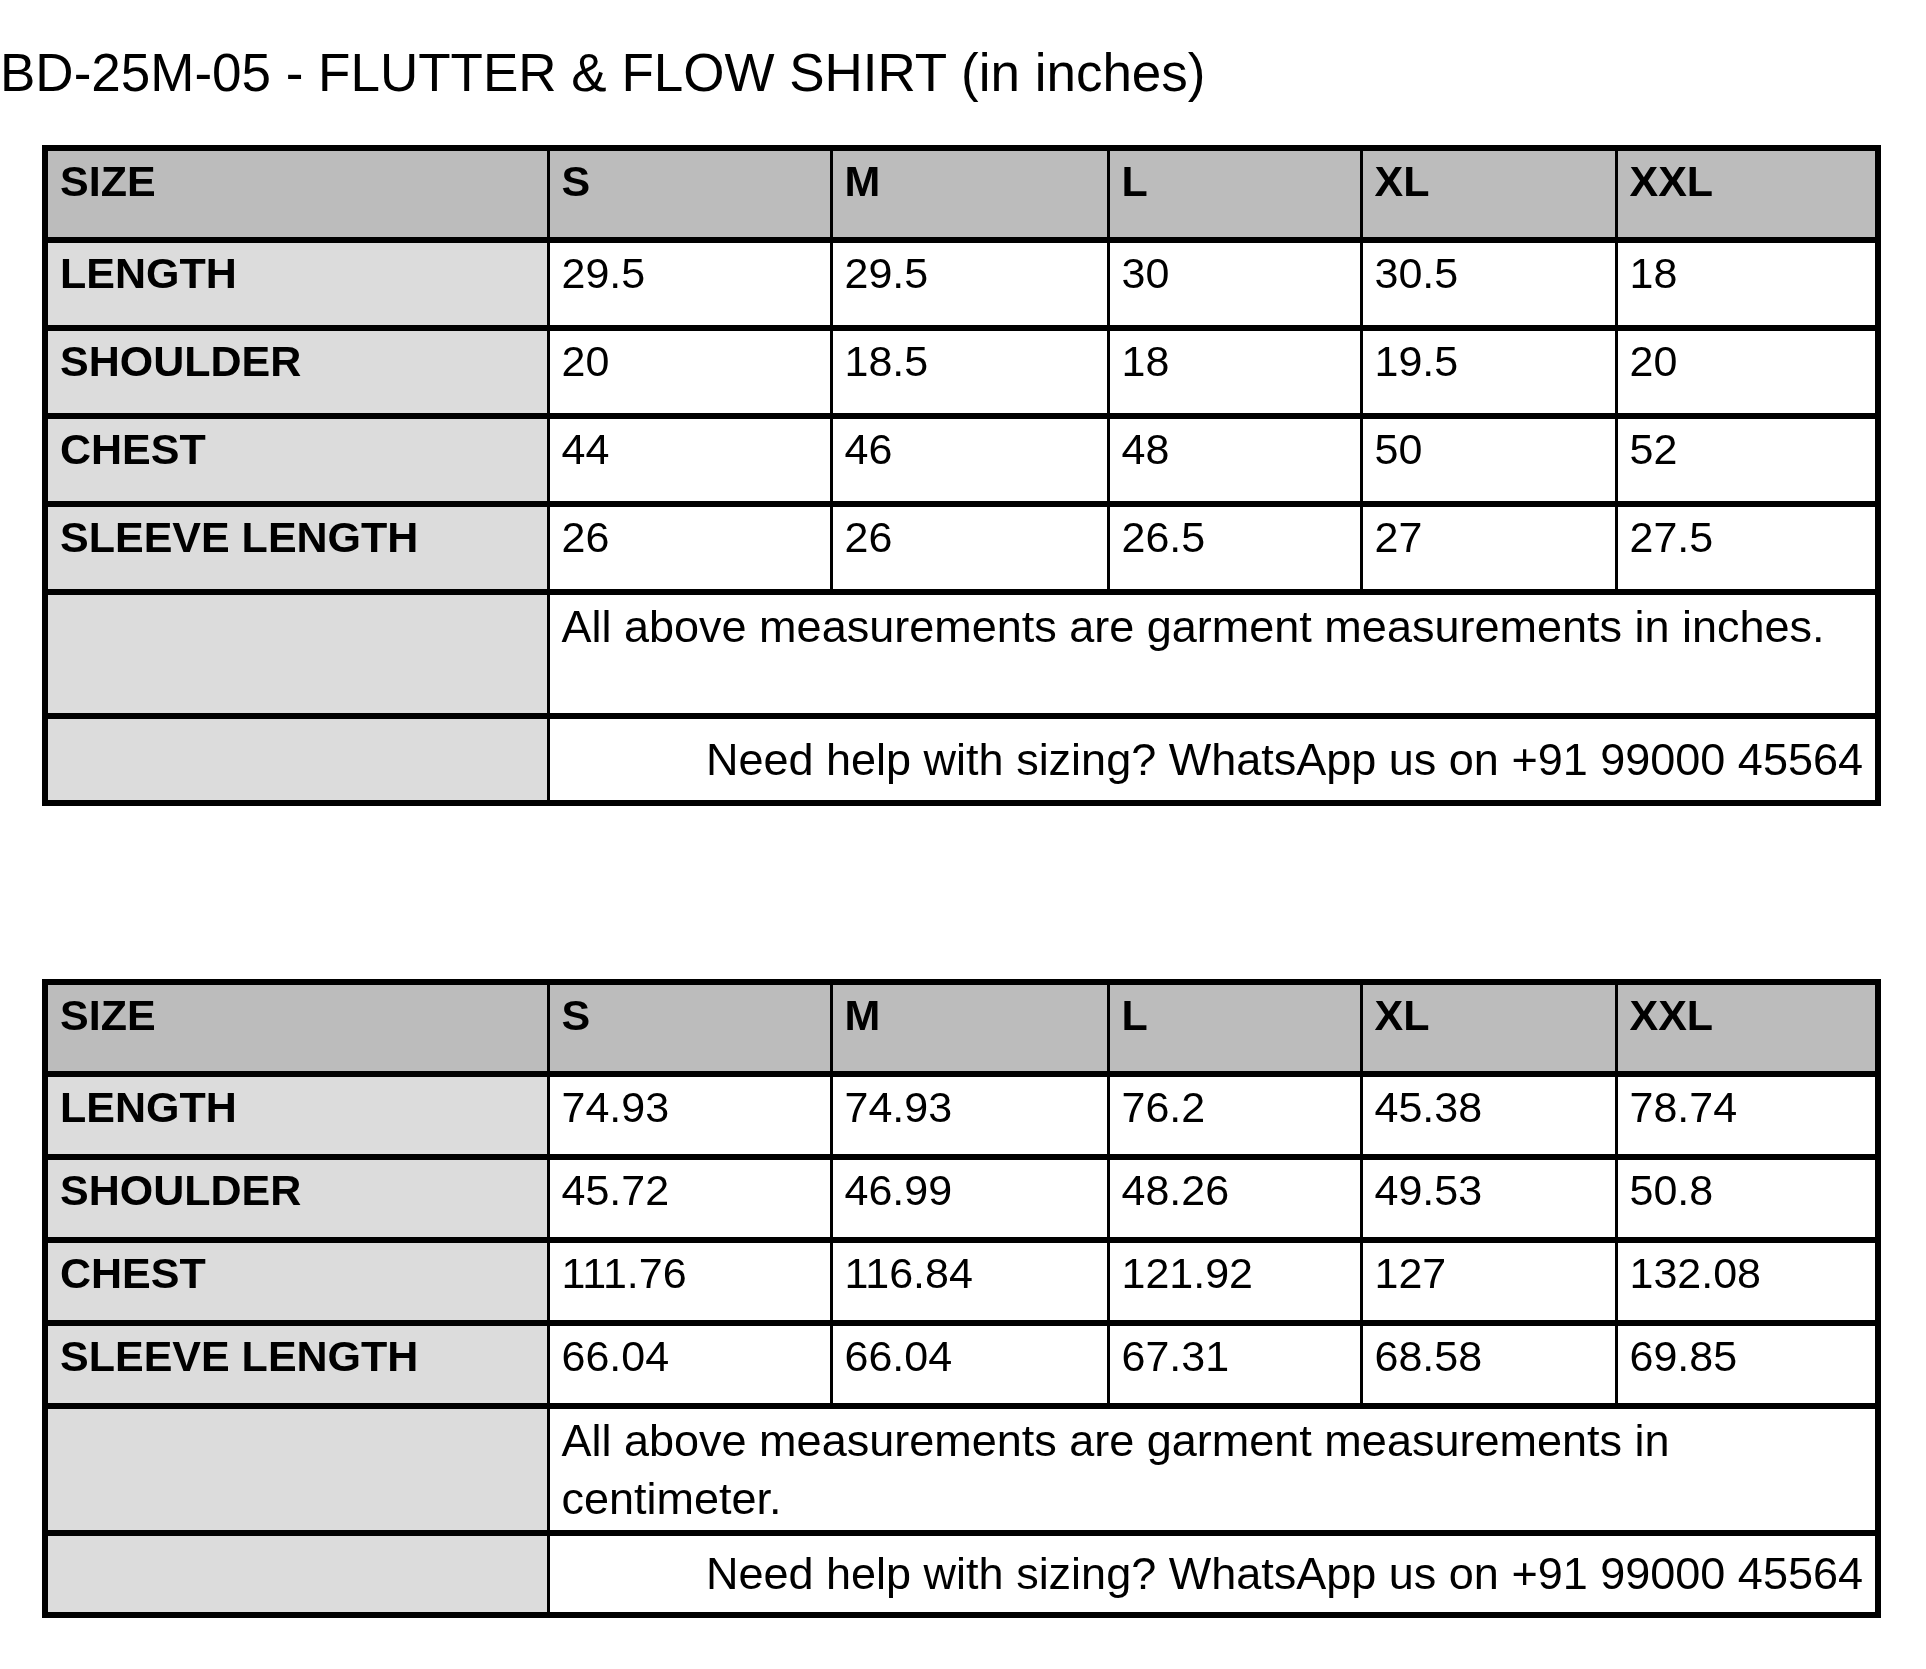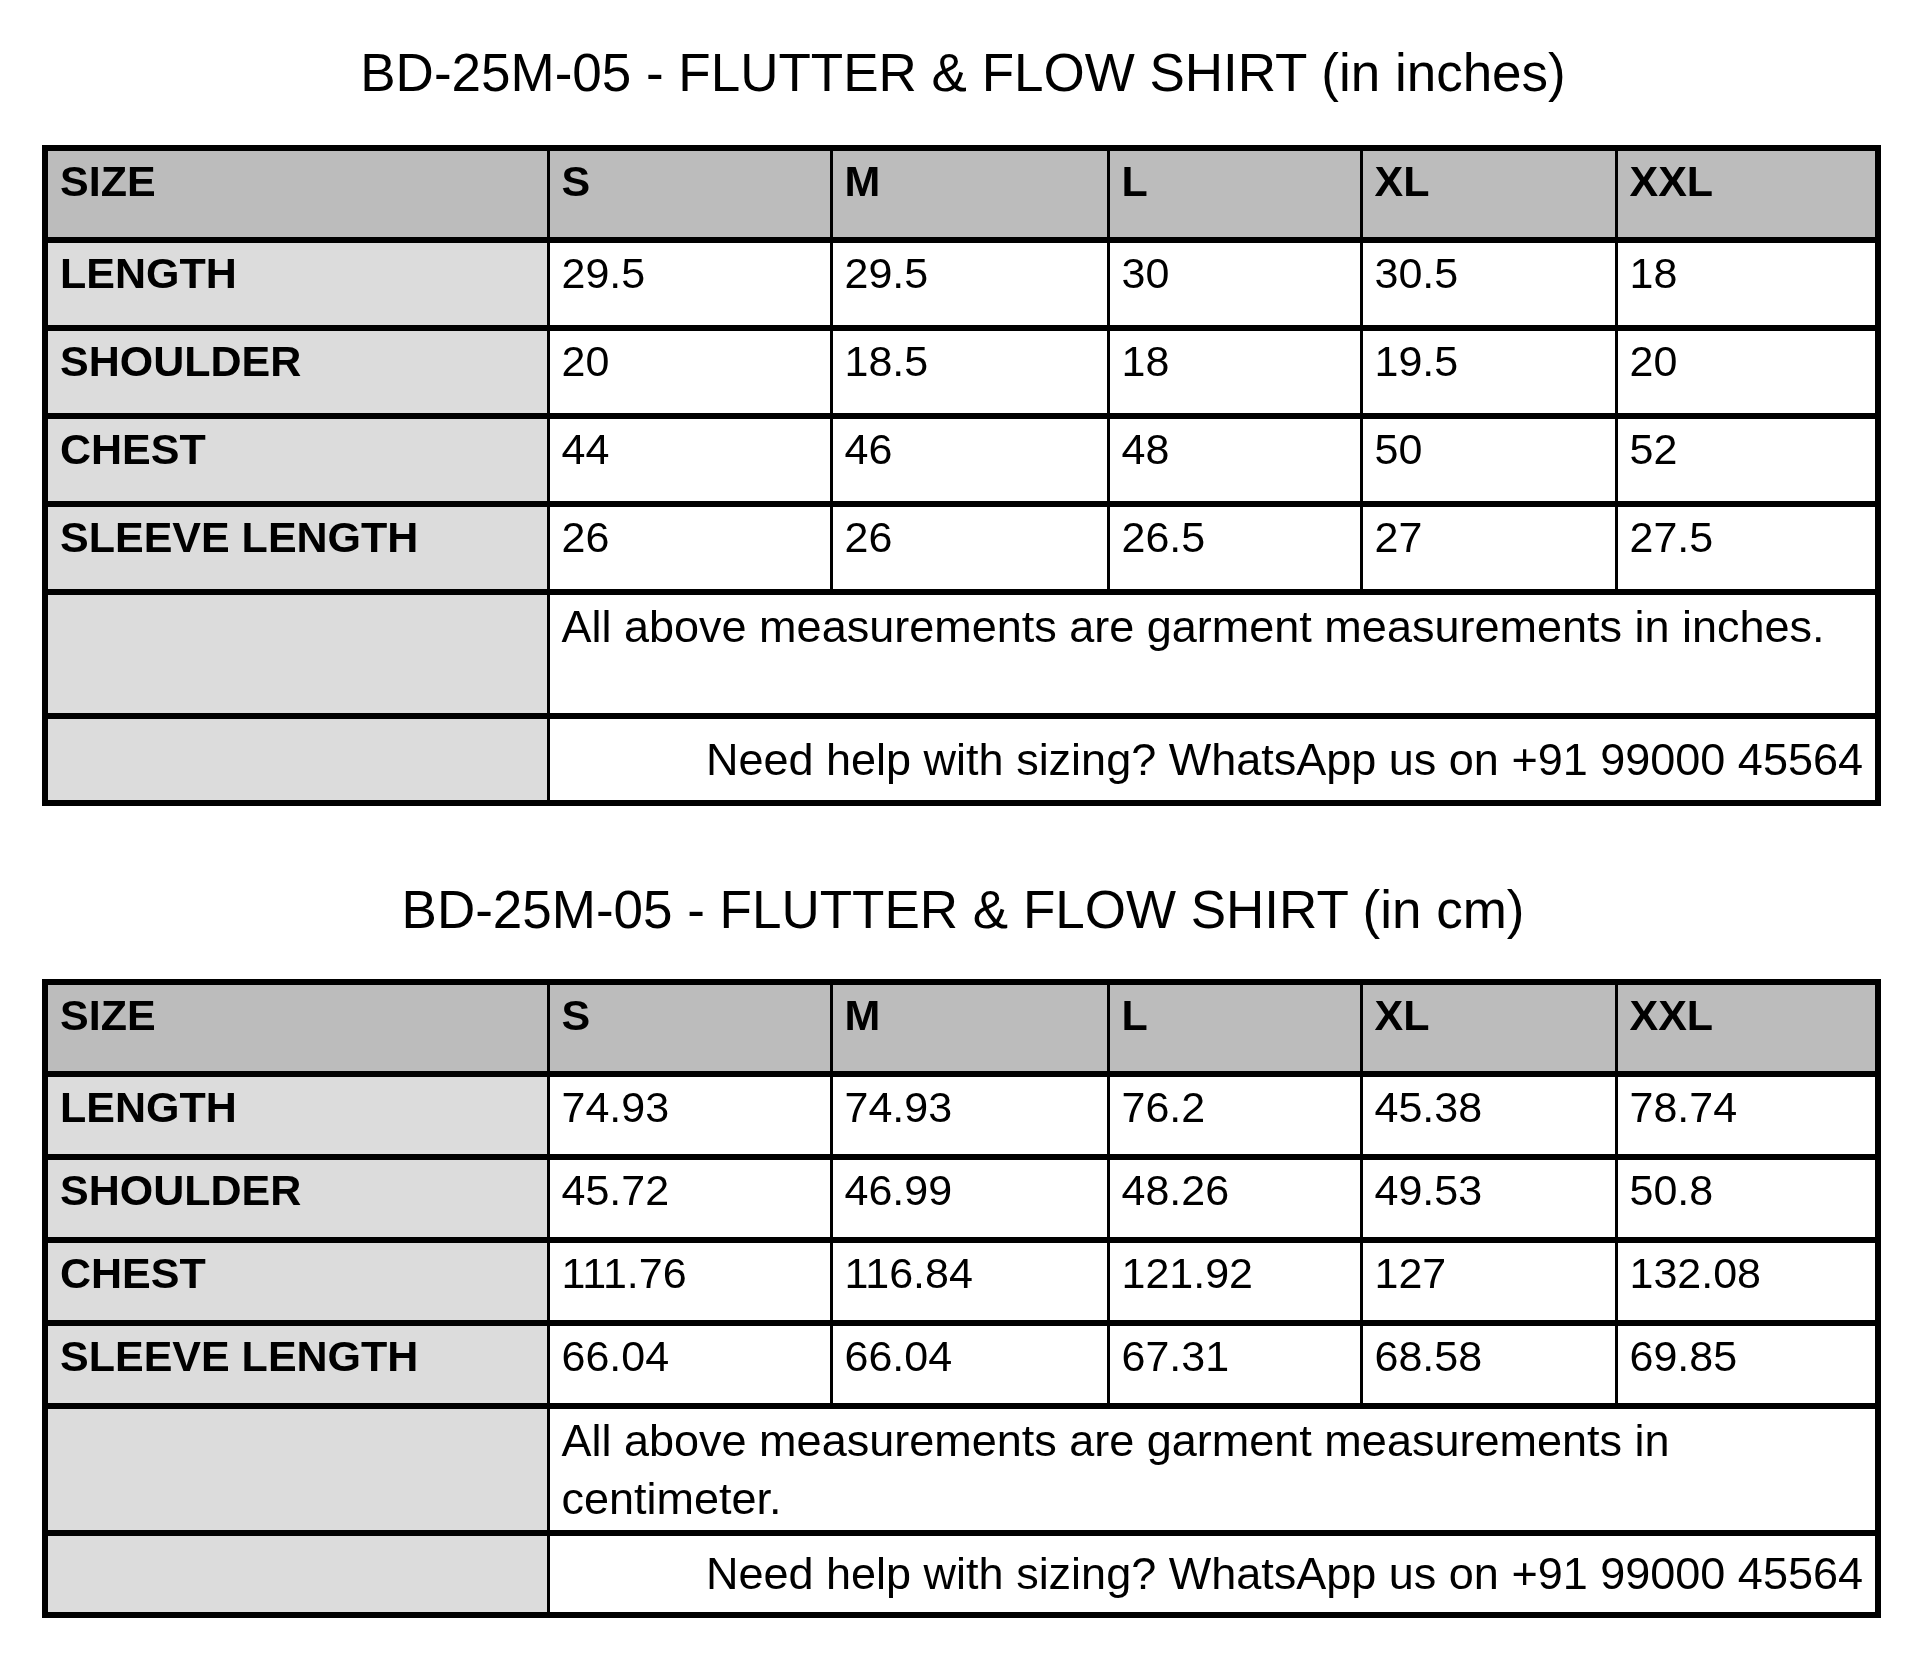--- a/index.html
+++ b/index.html
@@ -11,21 +11,20 @@
     color: #000000;
     position: relative;
     overflow: hidden;
   }
   .sheet { position: relative; width: 1926px; height: 1669px; background: #ffffff; }
 
   .chart-title {
     position: absolute;
     left: 0;
     width: 1926px;
-    text-align: center;
     font-size: 53px;
     font-weight: 400;
     line-height: 1.1;
     white-space: nowrap;
   }
   .title-inches { top: 44px; }
   .title-cm { top: 881px; }
 
   table.size-table {
     position: absolute;
@@ -150,21 +149,20 @@
       <td class="empty-cell"></td>
       <td class="note-cell" colspan="5">All above measurements are garment measurements in inches.</td>
     </tr>
     <tr class="r-help">
       <td class="empty-cell"></td>
       <td class="help-cell" colspan="5">Need help with sizing? WhatsApp us on +91 99000 45564</td>
     </tr>
   </tbody>
     </table>
 
-  <div class="chart-title title-cm">BD-25M-05 - FLUTTER &amp; FLOW SHIRT (in cm)</div>
 
   <table class="size-table table-cm">
     <colgroup>
       <col style="width:503px">
         <col style="width:283px">
         <col style="width:277px">
       <col style="width:253px">
         <col style="width:255px">
         <col style="width:262px">
     </colgroup>

